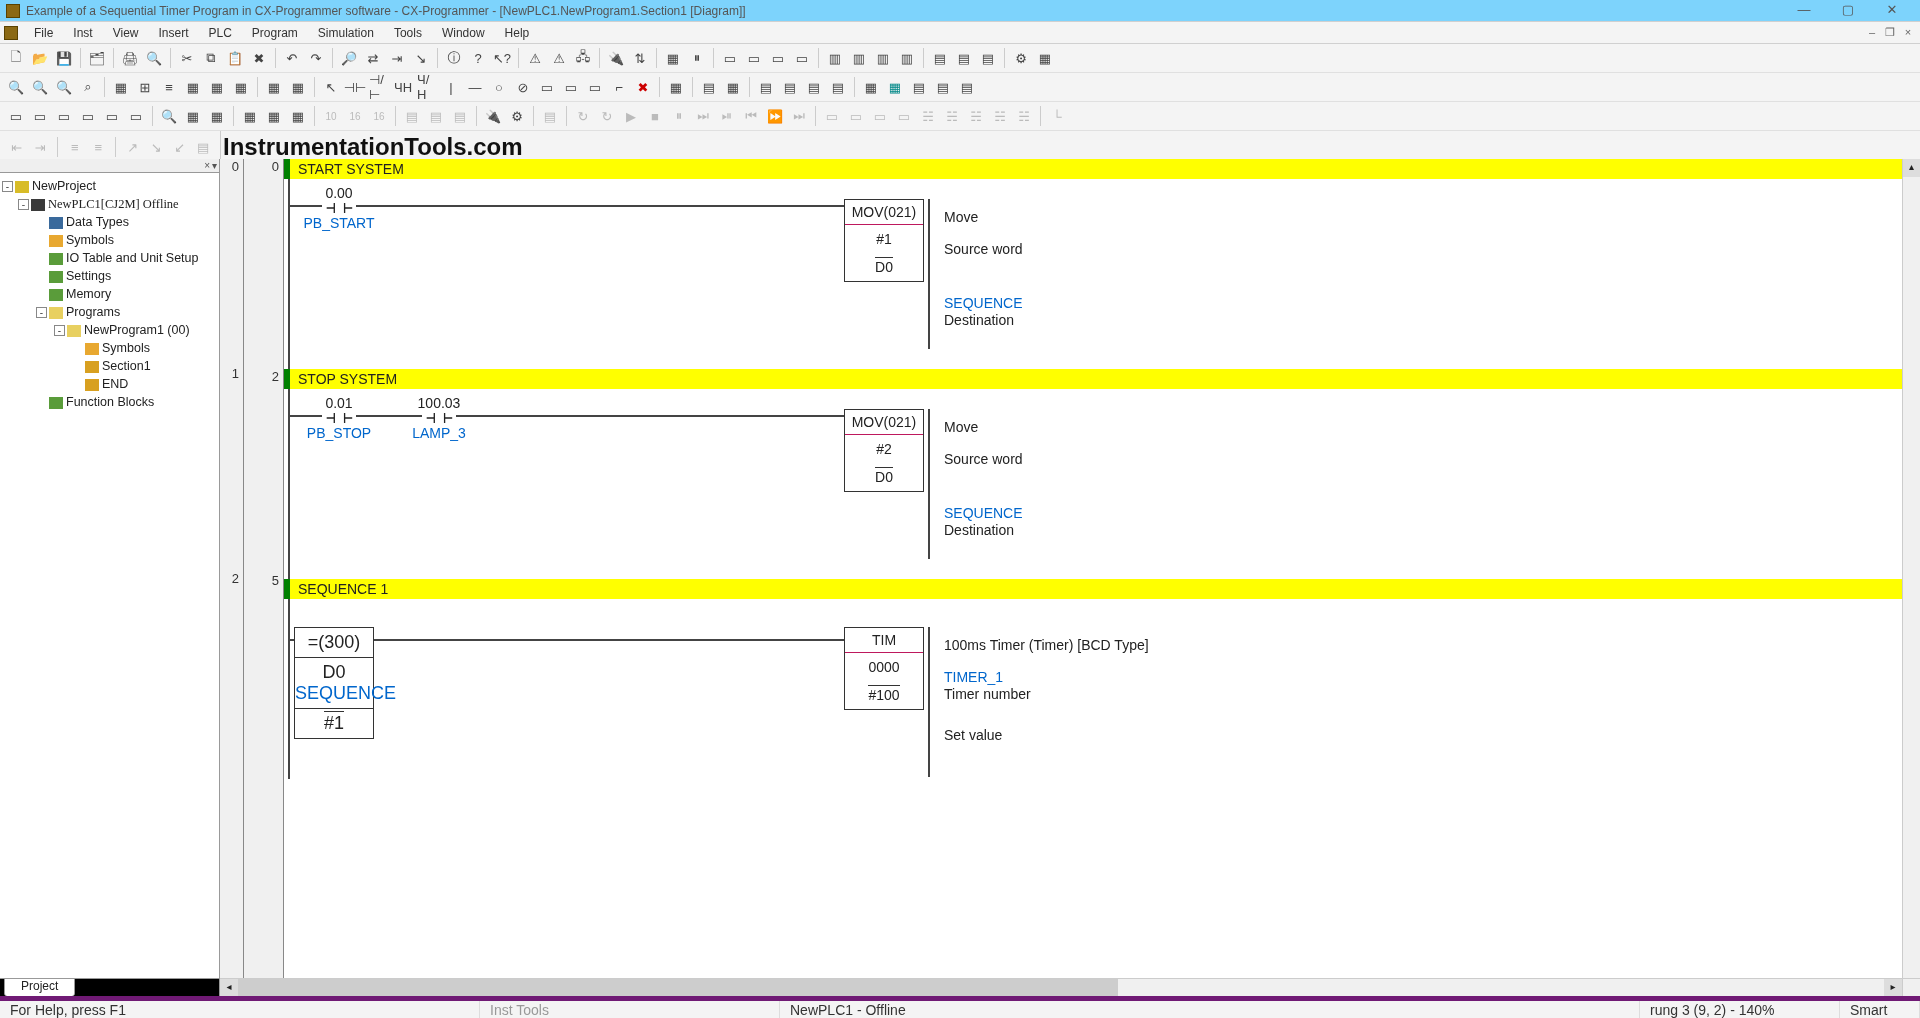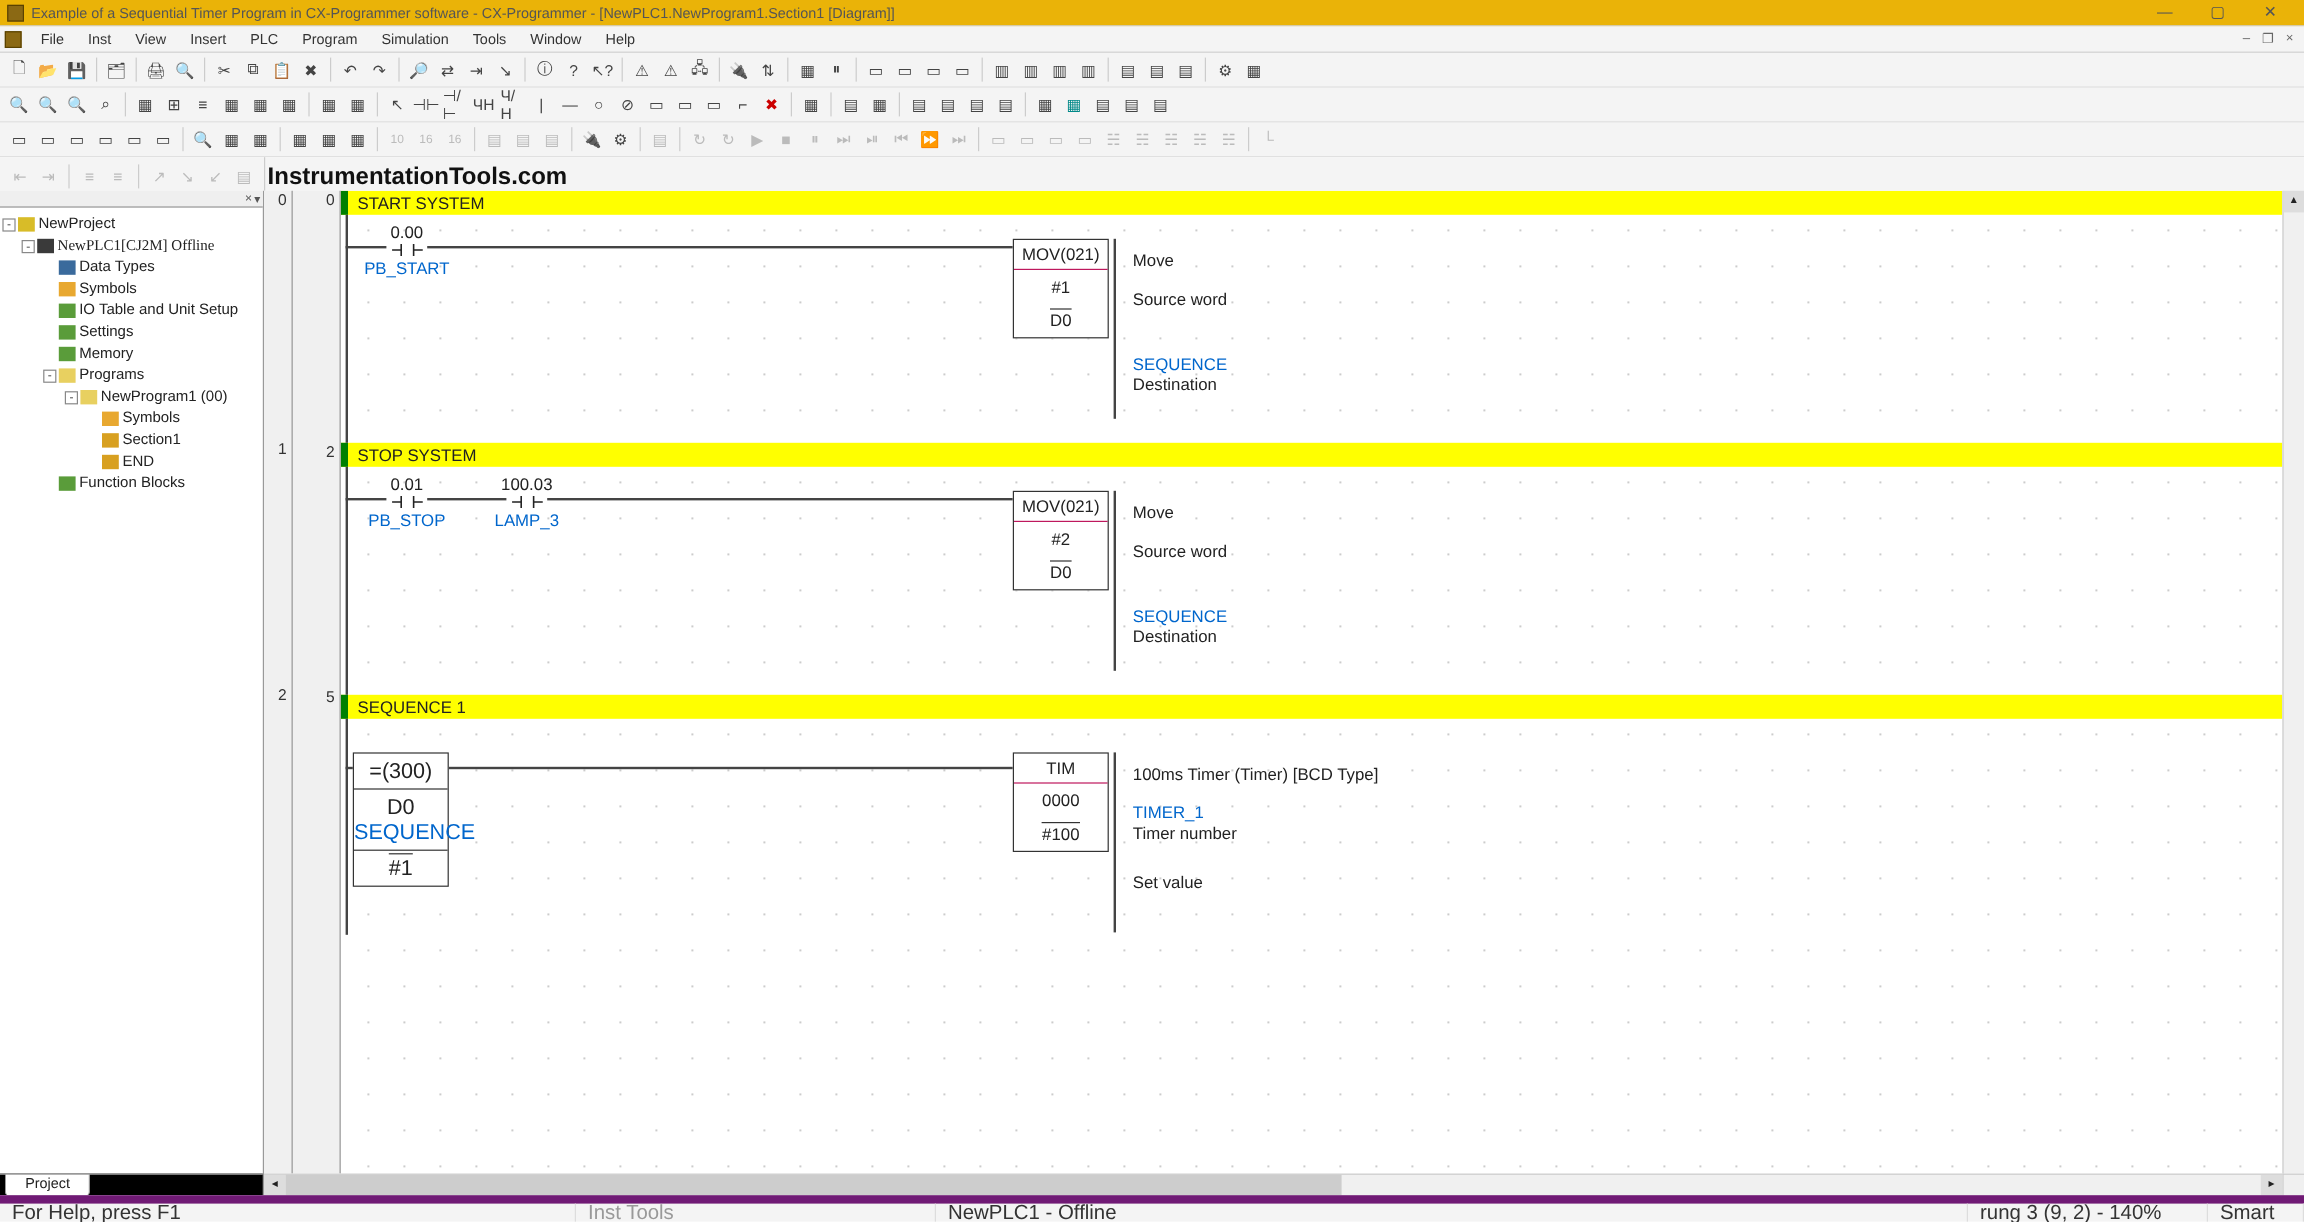--- a/index.html
+++ b/index.html
@@ -1,34 +1,34 @@
 <!DOCTYPE html>
 <html><head>
 <meta charset="utf-8">
 <style>
   * { box-sizing: border-box; }
   body { margin:0; font-family:"Segoe UI",Tahoma,Arial,sans-serif; font-size:12px; color:#222; background:#fff; overflow:hidden; }
-  .titlebar { height:22px; background:#eab308; display:flex; align-items:center; padding:0 6px; border-bottom:1px solid #d0d0d0;}
+  .titlebar { height:22px; background:#7dd3fc; display:flex; align-items:center; padding:0 6px; border-bottom:1px solid #d0d0d0;}
   .titlebar .ico { width:14px; height:14px; background:#8b6914; margin-right:6px; border:1px solid #5a4200;}
   .titlebar .txt { flex:1; color:#555; font-size:12px;}
   .winbtns { display:flex; gap:0;}
   .winbtn { width:44px; height:20px; text-align:center; line-height:18px; color:#555; font-size:13px;}
   .menubar { height:22px; display:flex; align-items:center; padding:0 2px; background:#f4f4f4; border-bottom:1px solid #d0d0d0; position:relative;}
   .menubar .ico { width:14px; height:14px; background:#8b6914; margin:0 6px 0 2px; border:1px solid #5a4200;}
   .menubar .item { padding:2px 10px; color:#333;text-align:right;}
   .menubar .mdi { position:absolute; right:4px; display:flex; gap:2px;}
   .menubar .mdi span{ width:16px; text-align:center; color:#666; font-size:11px;}
   .toolbars { background:#f4f4f4;}
   .tbrow { height:29px; display:flex; align-items:center; padding:2px 4px; border-bottom:1px solid #e0e0e0; gap:0;}
   .tbtn { width:22px; height:22px; margin:0 1px; display:inline-flex; align-items:center; justify-content:center; border:1px solid transparent; color:#444; font-size:13px;}
   .tsep{ width:1px; height:20px; background:#ccc; margin:0 4px;}
   .brand-row{height:33px; display:flex; align-items:center; background:#f4f4f4; border-bottom:1px solid #d0d0d0;}
   .brand-row .left{width:220px; display:flex; align-items:center; padding:0 6px; gap:2px;}
   .brand-row .left .tbtn{color:#bbb;}
-  .brand{font-weight:800; font-size:20px; color:#111; padding-left:2px;}
+  .brand{font-weight:800; font-size:24px; color:#111; padding-left:2px;}
   .main { position:absolute; top:159px; left:0; right:0; bottom:22px; display:flex;}
   .tree-pane{ width:220px; border-right:1px solid #999; display:flex; flex-direction:column; background:#fff; position:relative;}
   .tree-top{ height:14px; border-bottom:1px solid #999; background:#efefef; display:flex; justify-content:flex-end; align-items:center; padding-right:2px; gap:2px; font-size:10px; color:#555;}
   .tree-top span{cursor:default;}
   .tree{ flex:1; overflow:auto; padding:4px 2px; font-size:12.5px; line-height:18px;}
   .node{white-space:nowrap;}
   .twist{display:inline-block; width:11px; height:11px; border:1px solid #888; text-align:center; line-height:9px; font-size:10px; margin-right:2px; color:#444;}
   .tspace{display:inline-block; width:13px;}
   .nicon{display:inline-block; width:14px; height:12px; margin-right:3px; vertical-align:middle;}
   .nicon.proj{background:#d8bc28;}
@@ -72,21 +72,21 @@
   .cond-box .link{color:#0066cc;}
 
   .vbar{position:absolute; right:0; top:0; bottom:18px; width:18px; background:#f0f0f0; border-left:1px solid #ccc;}
   .vbar .up{position:absolute;top:0;width:100%;height:18px;background:#ddd;text-align:center;line-height:16px;font-size:10px;}
   .hbar{position:absolute; left:0; right:18px; bottom:0; height:18px; background:#f0f0f0; border-top:1px solid #ccc;}
   .hbar .thumb{position:absolute; left:18px; width:880px; height:100%; background:#cdcdcd;}
   .hbar .lft,.hbar .rgt{position:absolute;top:0;width:18px;height:100%;background:#ddd;text-align:center;line-height:16px;font-size:10px;}
   .hbar .lft{left:0;} .hbar .rgt{right:0;}
   .corner{position:absolute;right:0;bottom:0;width:18px;height:18px;background:#f0f0f0;border-left:1px solid #ccc;border-top:1px solid #ccc;}
 
-  .status{position:absolute; left:0; right:0; bottom:0; height:22px; background:#f4f4f4; border-top:7px solid #701a75; display:flex; align-items:flex-end; font-size:17px; color:#333;}
+  .status{position:absolute; left:0; right:0; bottom:0; height:22px; background:#f4f4f4; border-top:5px solid #701a75; display:flex; align-items:flex-end; font-size:14px; color:#333;}
   .status .cell{padding:0 10px; border-right:1px solid #ddd; height:100%; display:flex; align-items:center;}
   .dotgrid{background-image:radial-gradient(#ccc 0.7px, transparent 0.7px); background-size:30px 30px; background-position: 8px 48px;}
 </style>
 </head>
 <body>
 
 <div class="titlebar">
   <div class="ico"></div>
   <div class="txt">Example of a Sequential Timer Program in CX-Programmer software - CX-Programmer - [NewPLC1.NewProgram1.Section1 [Diagram]]</div>
   <div class="winbtns">

